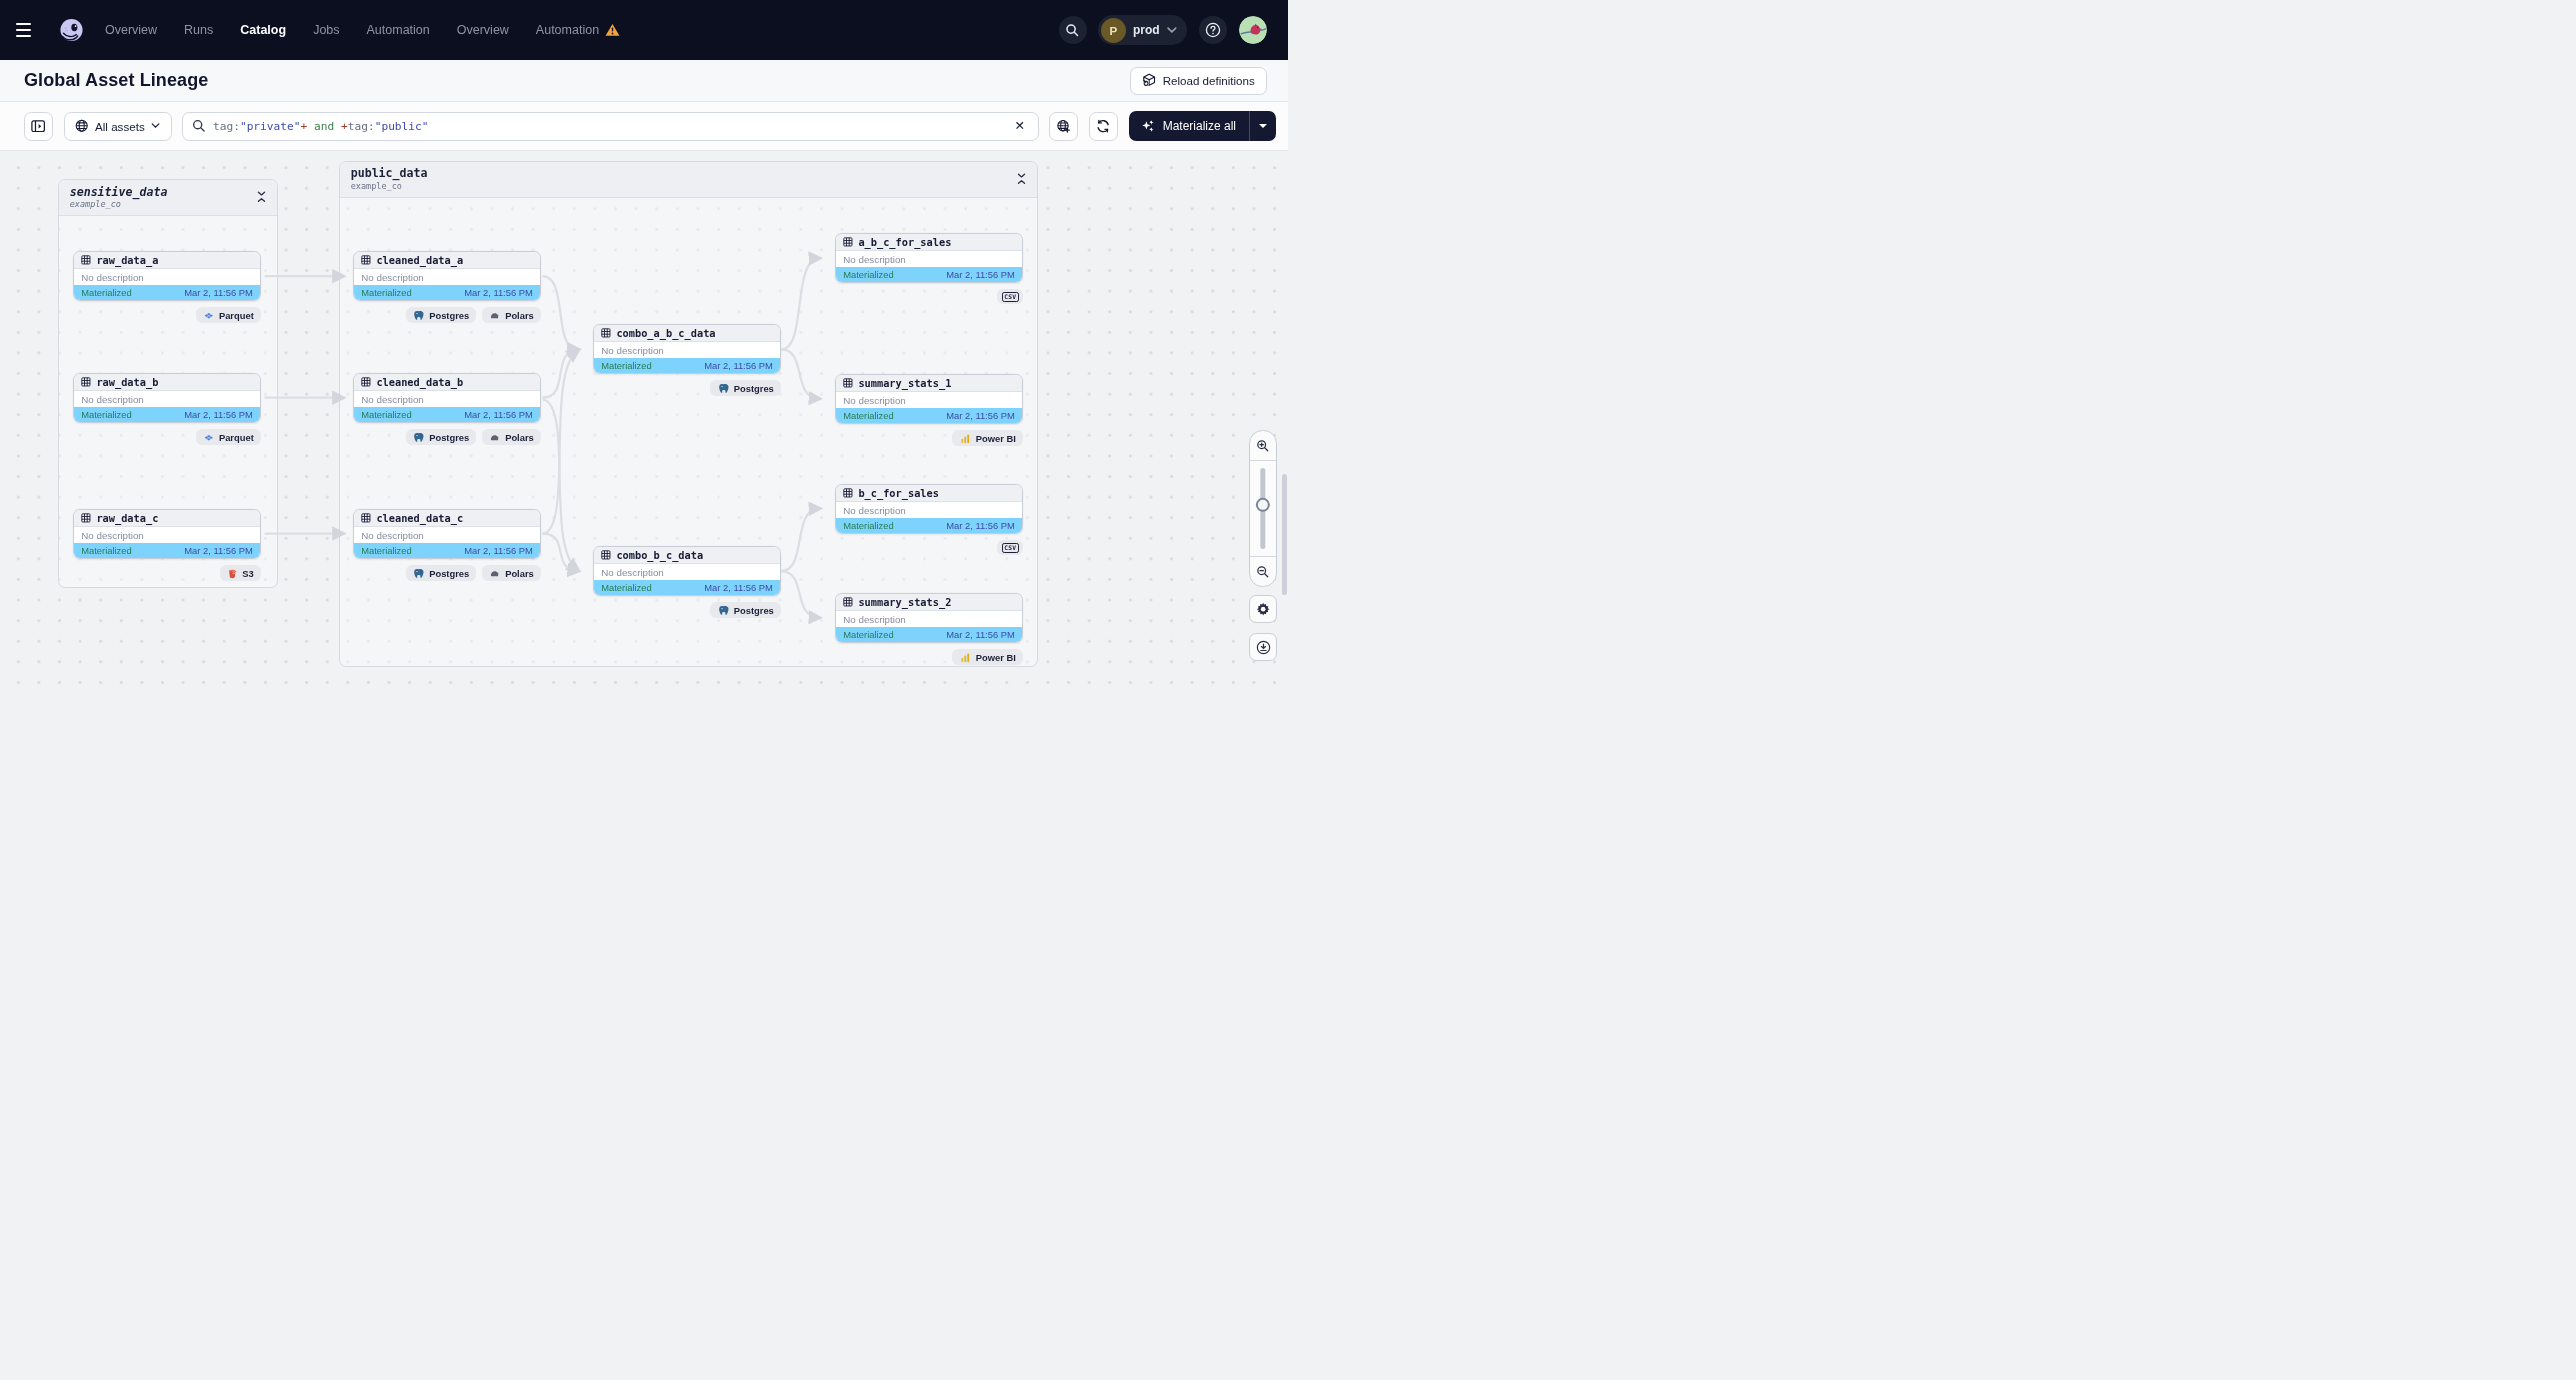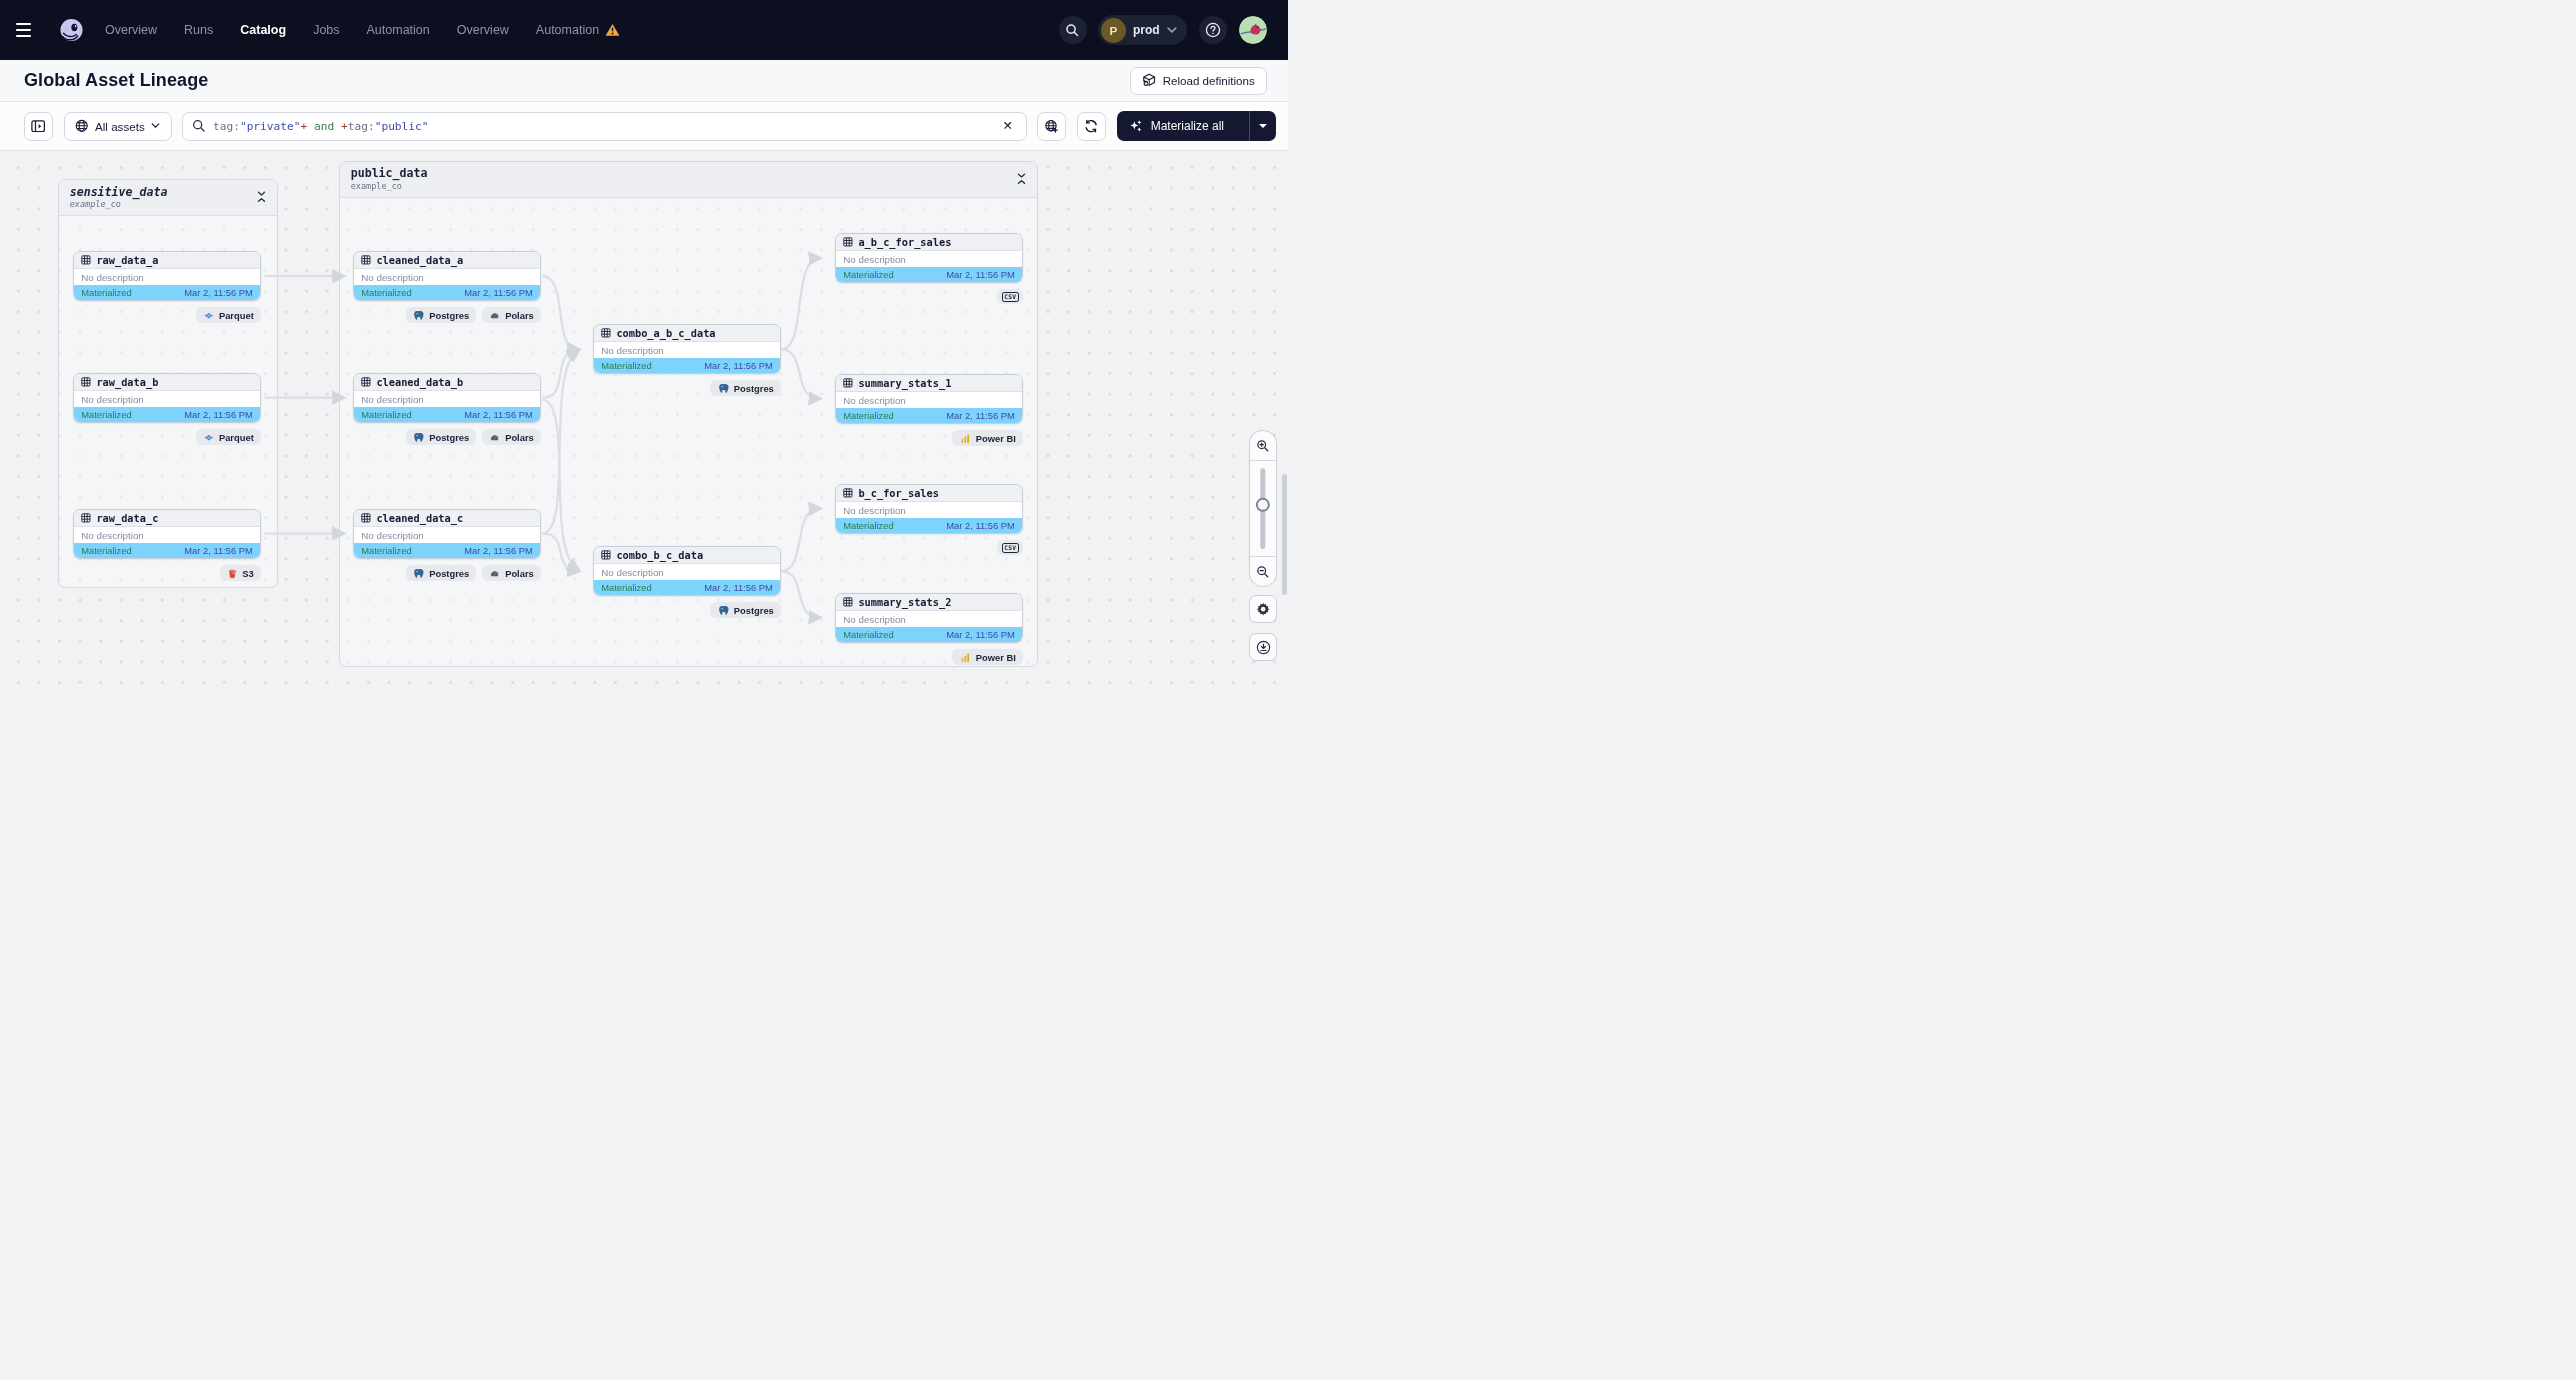--- a/index.html
+++ b/index.html
@@ -28,21 +28,21 @@
   .btn { display:flex; align-items:center; gap:6.3px; background:#fff; border:0.9px solid #d3d7df; border-radius:7.2px; height:28px; padding:0 10.7px; font-size:11.6px; font-weight:500; color:#161a33; cursor:pointer; }
   .reload-btn { margin-left:auto; }
 
   
   .toolbar { height:49px; background:#fcfcfd; border-bottom:0.9px solid #e3e5ea; display:flex; align-items:center; padding:0 12.5px 0 24px; flex:none; gap:10.7px; }
   .icon-btn { width:29px; height:29px; flex:none; display:flex; align-items:center; justify-content:center; background:#fff; border:0.9px solid #d3d7df; border-radius:7.2px; cursor:pointer; padding:0; }
   .scope-btn { height:29px; }
   .searchbox { flex:1; height:29px; border:0.9px solid #d3d7df; border-radius:7.2px; background:#fff; display:flex; align-items:center; padding:0 9px; gap:7.2px; }
   .search-text { font-family:"DejaVu Sans Mono", monospace; font-size:11.2px; white-space:pre; flex:1; overflow:hidden; }
   .clear-x { background:none; border:none; cursor:pointer; font-size:12.5px; color:#161a33; padding:1.8px 3.6px; line-height:1; }
-  .mat-btn { display:flex; height:30px; background:#141830; border-radius:7.2px; overflow:hidden; cursor:pointer; flex:none;gap:12px; }
+  .mat-btn { display:flex; height:30px; background:#141830; border-radius:7.2px; overflow:hidden; cursor:pointer; flex:none; }
   .mat-main { display:flex; align-items:center; gap:7.2px; color:#fff; font-size:12px; font-weight:500; padding:0 12.5px; }
   .mat-caret { width:27px; display:flex; align-items:center; justify-content:center; border-left:0.9px solid rgba(255,255,255,.22); }
   .caret-down { width:0; height:0; border-left:4px solid transparent; border-right:4px solid transparent; border-top:4.9px solid #fff; }
 
   
   .canvas { position:relative; flex:1; background-color:#f1f2f4;
             background-image:radial-gradient(circle,#d8dade 1.3px, transparent 1.5px);
             background-size:20.6px 20.6px; background-position:8px 6.3px; overflow:hidden; }
   .edges { position:absolute; left:0; top:0; z-index:2; }
   .group { position:absolute; border:0.9px solid #d6d9e0; border-radius:7.2px; background:rgba(251,251,252,.45); z-index:1; }

